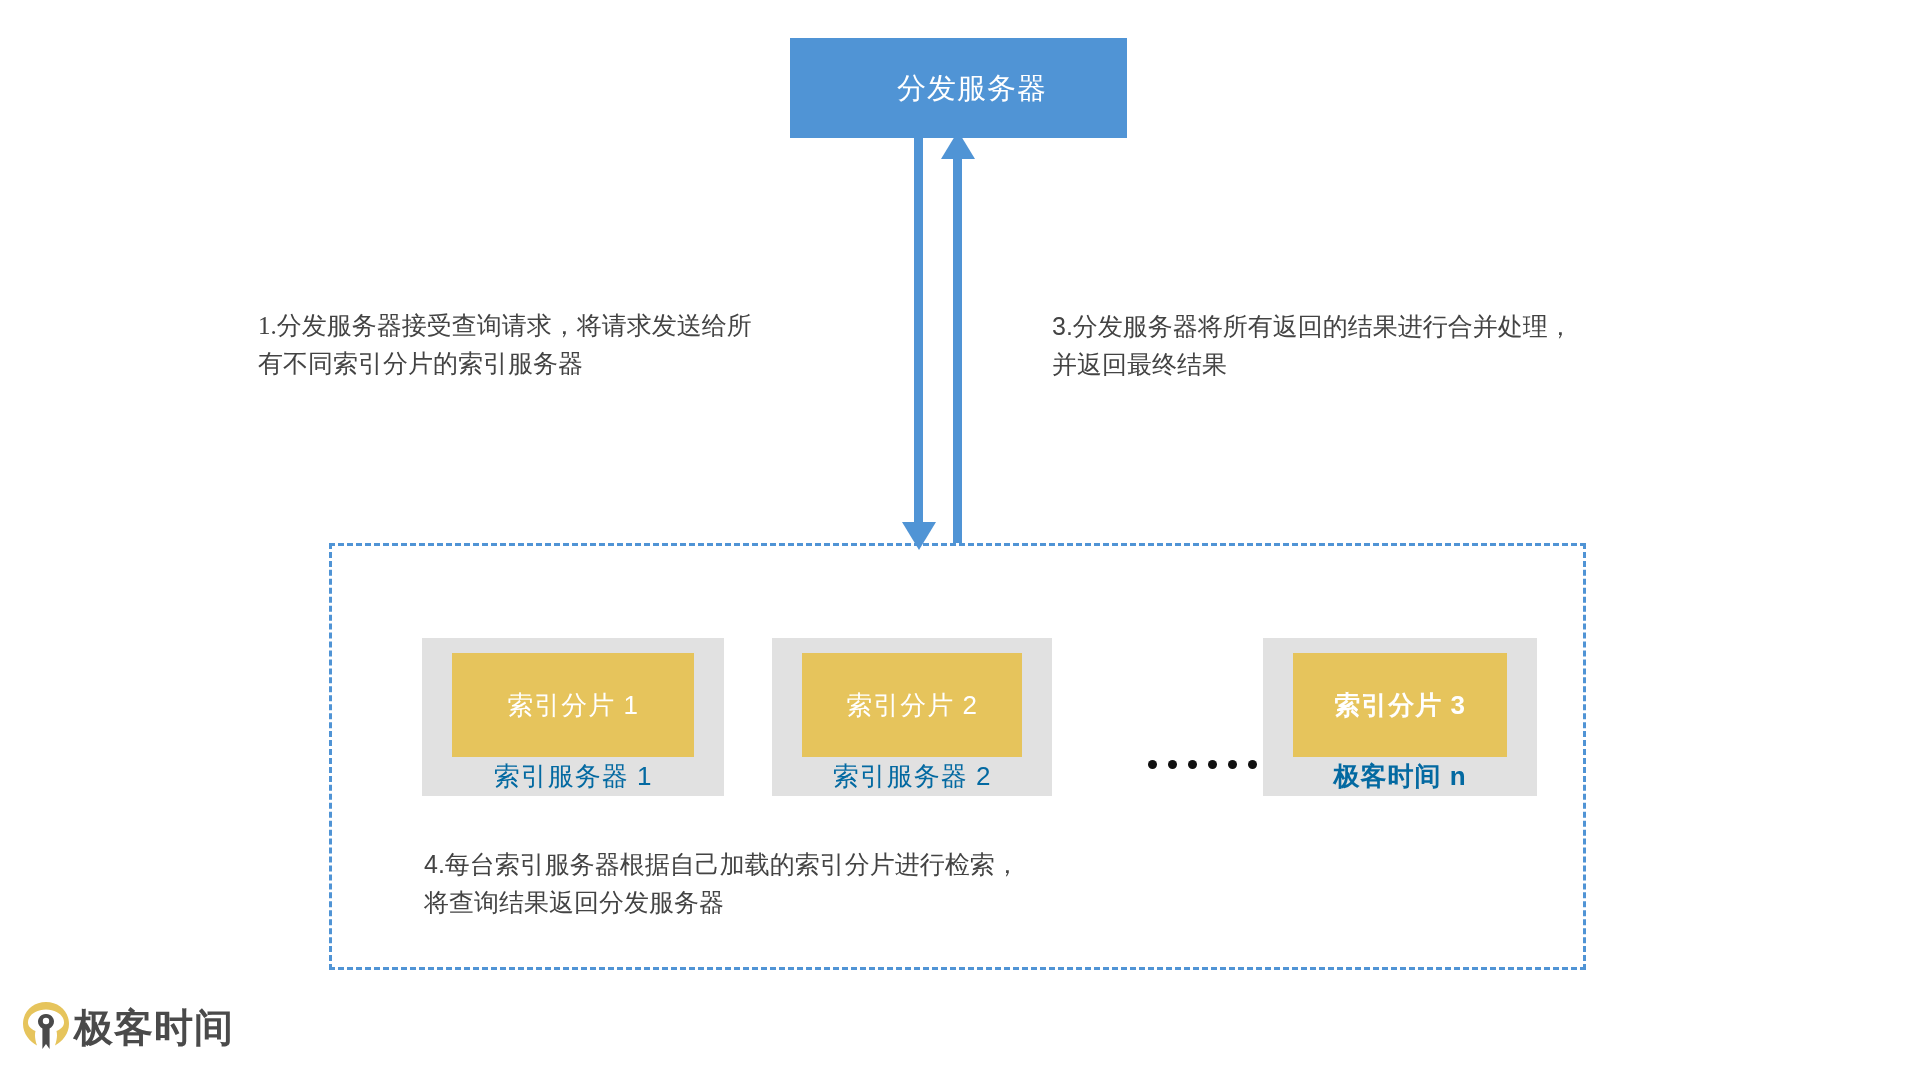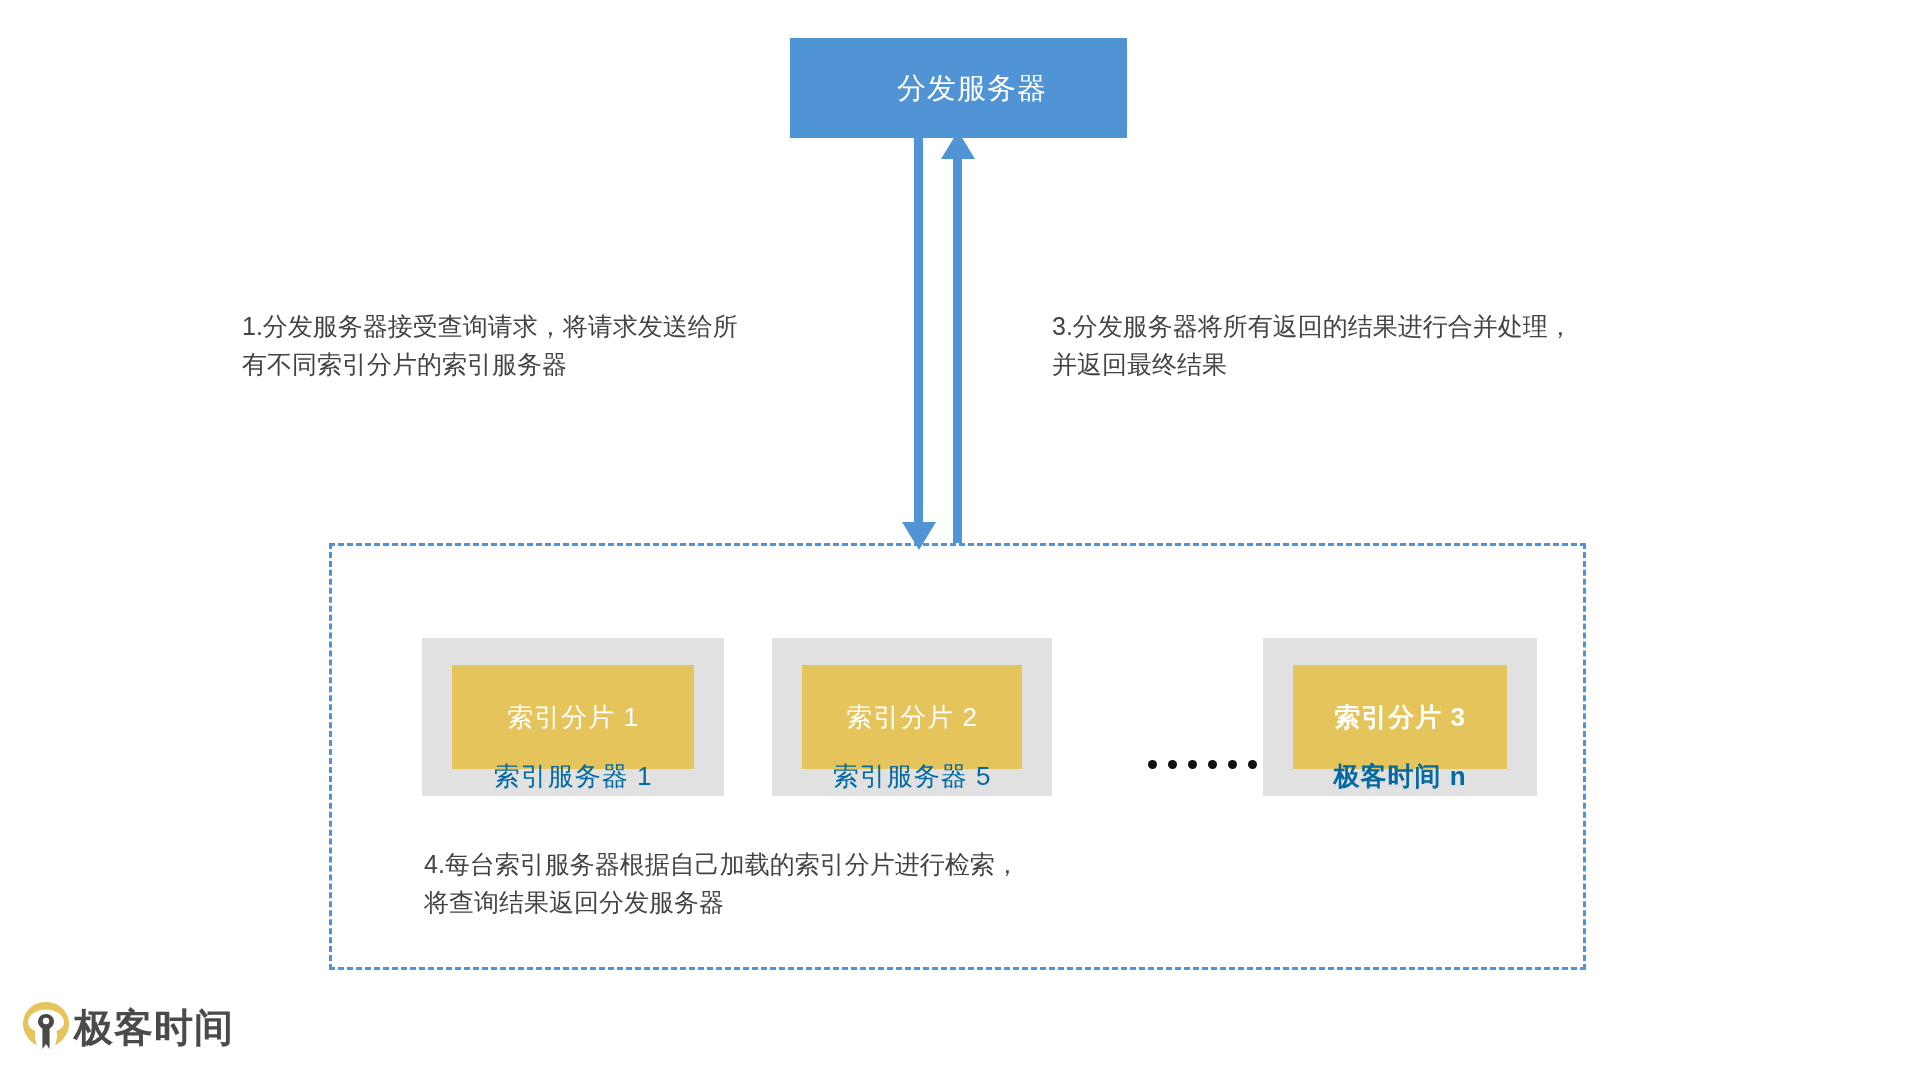--- a/index.html
+++ b/index.html
@@ -97,21 +97,21 @@
 
   
   .server-box {
     position: absolute;
     background: #e1e1e1;
     box-sizing: border-box;
   }
   .shard-chip {
     position: absolute;
     left: 30px;
-    top: 27px;
+    top: 15px;
     right: 30px;
     height: 104px;
     background: #e6c45c;
     display: flex;
     align-items: center;
     justify-content: center;
   }
   .shard-chip .shard-label {
     color: #ffffff;
     font-size: 26px;
@@ -180,40 +180,40 @@
   <div class="arrow arrow-down" style="left:914px; top:138px;">
     <div class="arrow-shaft"></div>
     <div class="arrow-head"></div>
   </div>
 
   <div class="arrow arrow-up" style="left:953px; top:131px;">
     <div class="arrow-shaft"></div>
     <div class="arrow-head"></div>
   </div>
 
-  <div class="note" style="left:242px; top:307px;">1.分发服务器接受查询请求，将请求发送给所
+  <div class="note" style="left:258px; top:307px;font-family:Liberation Serif, serif;">1.分发服务器接受查询请求，将请求发送给所
 有不同索引分片的索引服务器</div>
 
   <div class="note" style="left:1032px; top:307px;margin-left:20px;">3.分发服务器将所有返回的结果进行合并处理，
 并返回最终结果</div>
 
   <div class="shard-zone"></div>
 
   <div class="server-box" style="left:422px; top:638px; width:302px; height:158px;">
     <div class="shard-chip">
       <span class="shard-label">索引分片 1</span>
     </div>
     <div class="server-name">索引服务器 1</div>
   </div>
 
   <div class="server-box" style="left:772px; top:638px; width:280px; height:158px;">
     <div class="shard-chip">
       <span class="shard-label">索引分片 2</span>
     </div>
-    <div class="server-name">索引服务器 5</div>
+    <div class="server-name">索引服务器 2</div>
   </div>
 
   <div class="ellipsis">
     <span class="dot"></span>
     <span class="dot"></span>
     <span class="dot"></span>
     <span class="dot"></span>
     <span class="dot"></span>
     <span class="dot"></span>
   </div>

